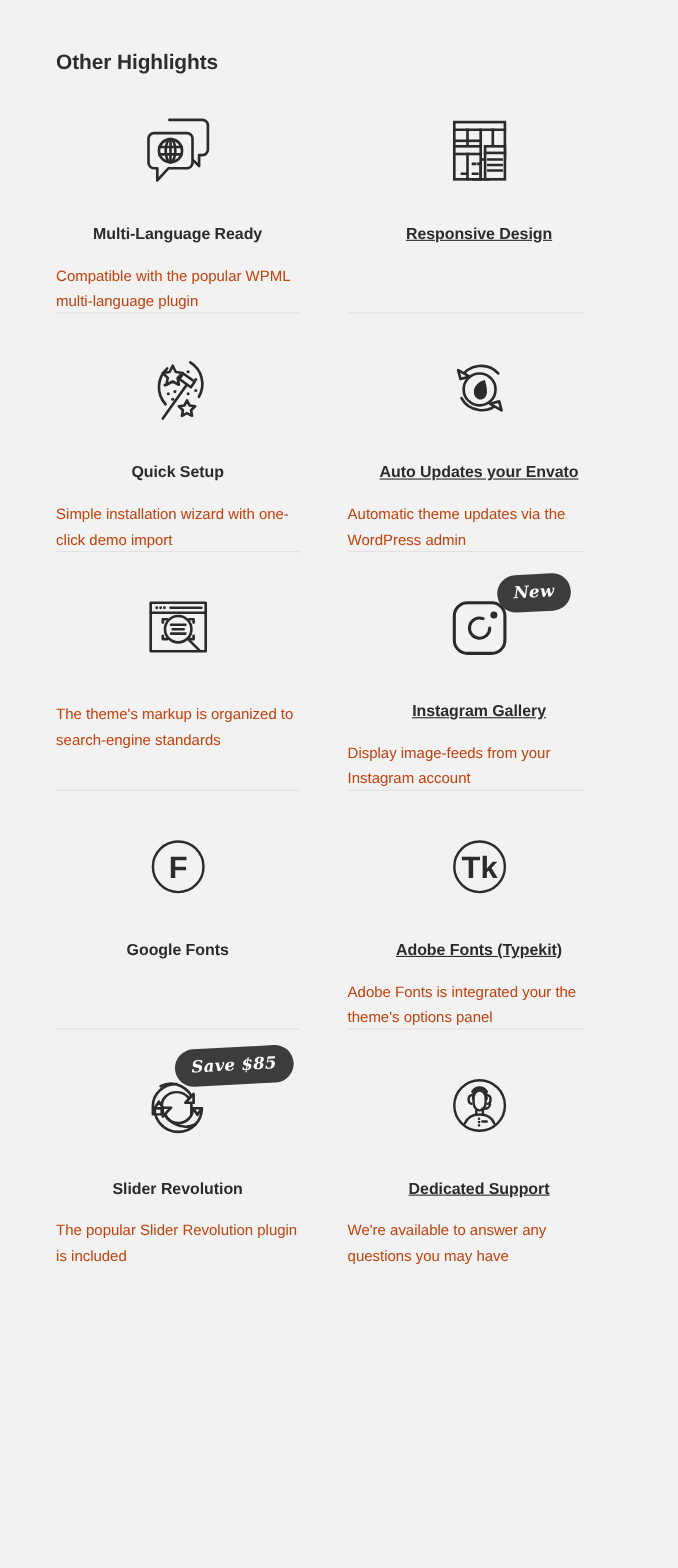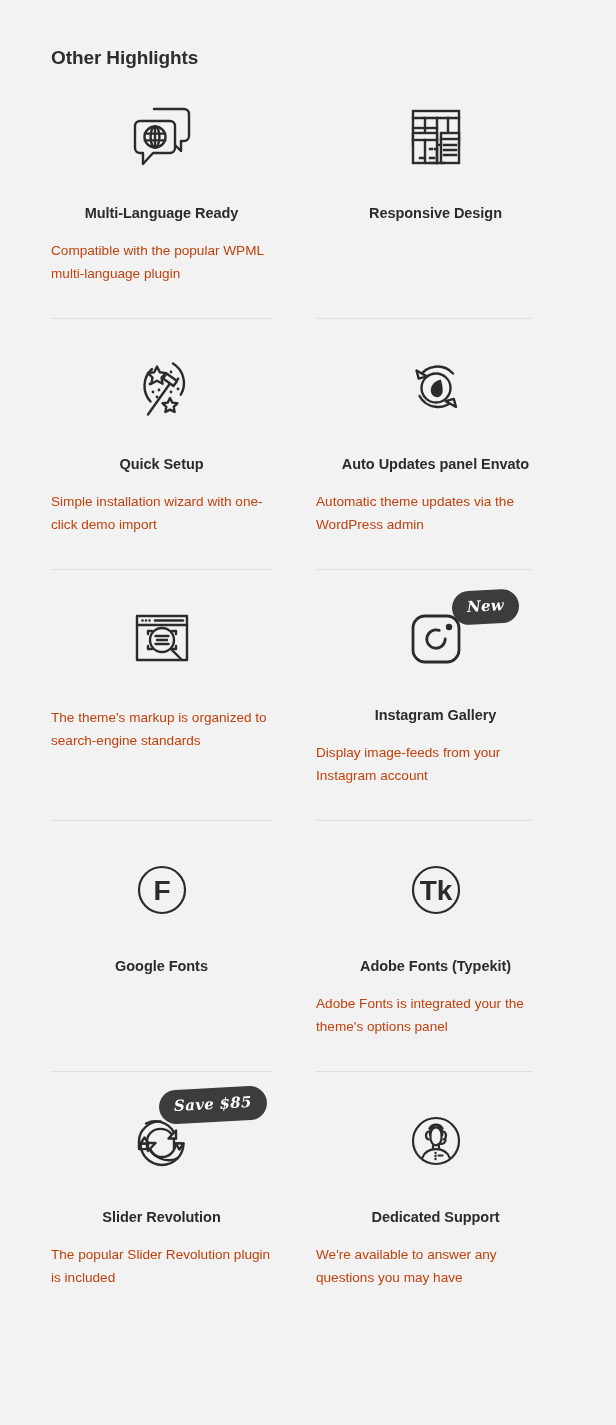--- a/index.html
+++ b/index.html
@@ -40,21 +40,20 @@
     width: 616px;
     display: flex;
     flex-wrap: wrap;
   }
 
   .cell {
     width: 282px;
     padding-left: 51px;
     padding-right: 10px;
     position: relative;
-    padding-bottom: 34px;
     margin-bottom: 29px;
   }
 
   .cell.col-right {
     padding-left: 34px;
     width: 283px;
   }
 
   .cell.ruled::after {
     content: "";
@@ -119,20 +118,21 @@
     font-size: 14.5px;
     font-weight: bold;
     color: #2b2b2b;
     text-align: center;
     letter-spacing: -0.05px;
     margin-bottom: 19px;
   }
 
   .cell.col-right .card-title {
     text-align: center;
+    text-decoration: underline;
   }
 
   .card-desc {
     font-size: 13.6px;
     line-height: 22.5px;
     color: #c2410c;
     text-align: left;
     max-width: 232px;
   }
 
@@ -215,21 +215,21 @@
       <div class="icon-wrap">
         <svg width="72" height="70" viewBox="0 0 72 70" fill="none" stroke="#2b2b2b" stroke-width="2.4" stroke-linecap="round" stroke-linejoin="round">
           <path d="M19 23.5A21 21 0 0 1 53 19.5"></path>
           <path d="M53.5 46A21 21 0 0 1 19.5 42"></path>
           <path d="M16.5 16.5 18.7 24.6 26.9 22.4 Z" fill="#f2f2f2"></path>
           <path d="M56 53 53.8 44.9 45.6 47.1 Z" fill="#f2f2f2"></path>
           <circle cx="36" cy="34" r="14.5"></circle>
           <path d="M40.8 25.5c-6.5 1.3-10.2 6.5-10 11.1.2 4 3 6.8 6.4 6.6 3-.2 5.4-2.8 5.5-6.8.1-4.2-1.1-8.4-1.9-10.9z" fill="#2b2b2b" stroke="none"></path>
         </svg>
       </div>
-      <div class="card-title">Auto Updates panel Envato</div>
+      <div class="card-title">Auto Updates your Envato</div>
       <div class="card-desc">Automatic theme updates via the WordPress admin</div>
     </div>
 
     <div class="cell ruled">
       <div class="icon-wrap">
         <svg width="72" height="70" viewBox="0 0 72 70" fill="none" stroke="#2b2b2b" stroke-width="2.4" stroke-linecap="round" stroke-linejoin="round">
           <rect x="11" y="11" width="50" height="44"></rect>
           <path d="M11 20h50"></path>
           <path d="M16.5 15.5h.01M20 15.5h.01M23.5 15.5h.01" stroke-width="2.6"></path>
           <path d="M29 15.5h28"></path>

